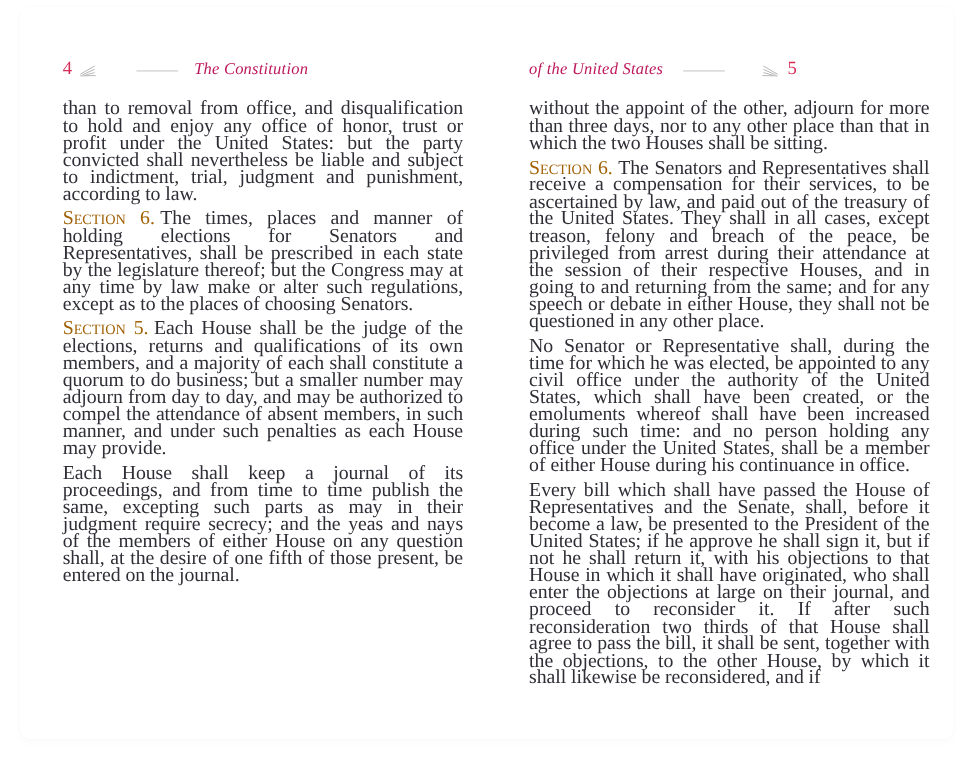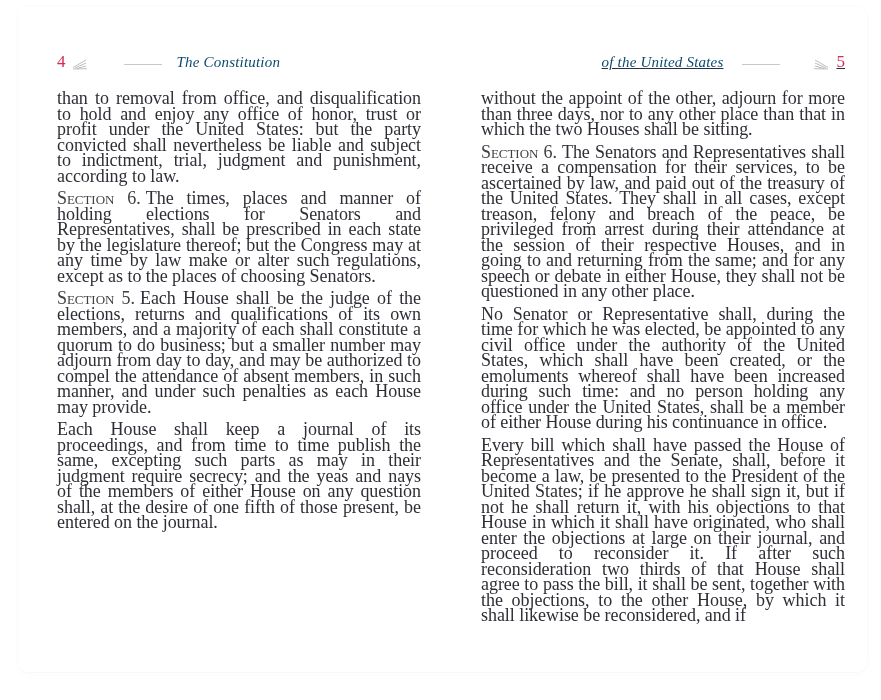--- a/index.html
+++ b/index.html
@@ -60,36 +60,36 @@
     display: inline-block;
     width: 38px;
     height: 1px;
     background: #c9c9c9;
   }
   .page-left .header-rule { margin-left: 36px; margin-right: 15px; }
   .page-right .header-rule { margin-left: 18px; margin-right: 33px; }
   .running-title {
     font-style: italic;
     font-size: 15px;
-    color: #0c4a6e;
+    color: #be185d;
     letter-spacing: 0.2px;
   }
-  .page-right .page-header { justify-content: flex-end; text-decoration: underline; }
+  .page-right .page-header { justify-content: flex-start; }
   .text-column {
     font-size: 18px;
     line-height: 15.5px;
     text-align: justify;
     letter-spacing: -0.05px;
   }
   .text-column p {
     margin: 0 0 7px 0;
   }
   .text-column p:last-child { margin-bottom: 0; font-family: Liberation Serif, serif; }
   .section-label {
-    color: #404040;
+    color: #a16207;
     font-variant: small-caps;
     margin-right: 5px;
   }
   .section-label:empty { margin-right: 0; }
 </style>
 </head>
 <body>
 
 <div class="book-spread">
   <div class="page-edge"></div>

